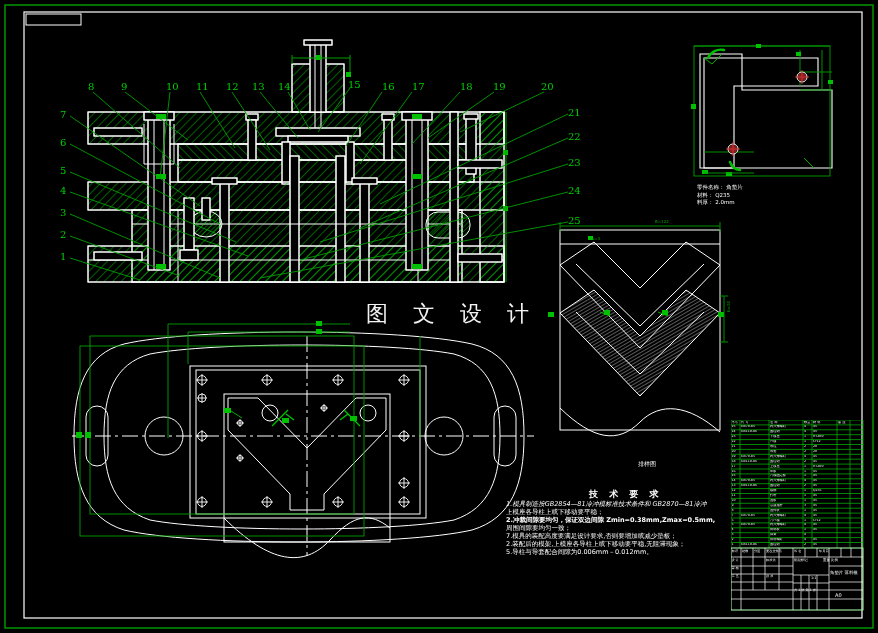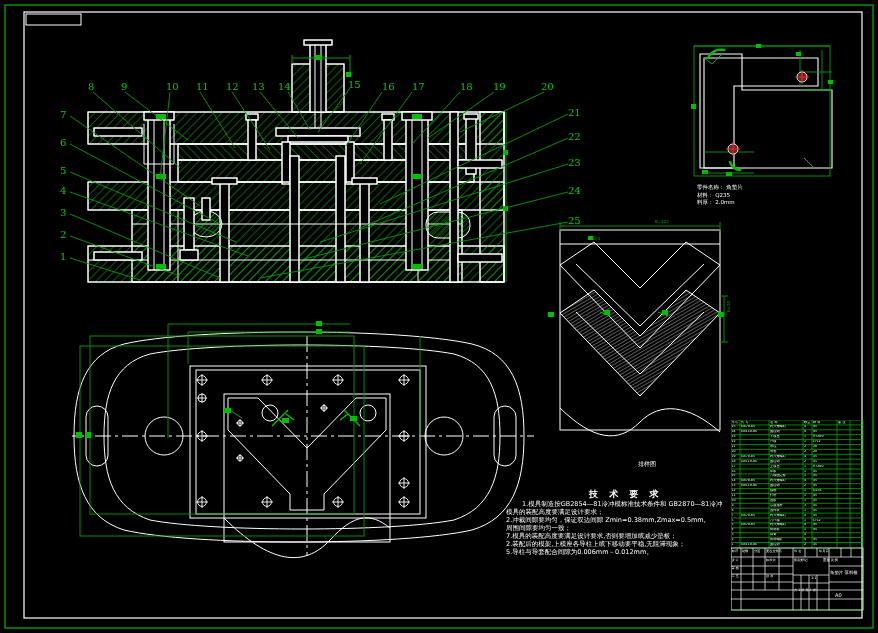--- a/index.html
+++ b/index.html
@@ -461,26 +461,27 @@
       <rect x="13" y="114" width="6" height="6" fill="#00c000" stroke="none"></rect>
       <rect x="152" y="90" width="7" height="5" fill="#00c000" stroke="none"></rect>
       <path d="M159 93 L170 100" stroke="#00c000"></path>
       <path d="M200 108 L216 92 M214 96 L222 102" stroke="#00c000" stroke-width="1.4"></path>
       <path d="M272 92 L288 108 M276 96 L268 102" stroke="#00c000" stroke-width="1.4"></path>
       <rect x="210" y="100" width="7" height="5" fill="#00c000" stroke="none"></rect>
       <rect x="278" y="98" width="7" height="5" fill="#00c000" stroke="none"></rect>
     </g>
   </svg>
 
+  <div class="watermark" style="left:366px;top:299px;">图 文 设 计</div>
 
   <div class="tr-title" style="left:589px;top:488px;">技  术  要  求</div>
   <div style="position:absolute;left:506px;top:500px;">
-    <div class="tr-line" style="position:relative;left:16px;top:0;">1.模具制造按GB2854—81冷冲模标准技术条件和  GB2870—81冷冲</div>
-    <div class="tr-line" style="position:relative;left:0;top:0;">模具的装配高度要满足设计要求；</div>
-    <div class="tr-line" style="position:relative;left:0;top:0;">2.冲裁间隙要均匀，保证双边间隙  Zmin=0.38mm,Zmax=0.5mm,</div>
+    <div class="tr-line" style="position:relative;left:0;top:0;font-style:italic;">1.模具制造按GB2854—81冷冲模标准技术条件和  GB2870—81冷冲</div>
+    <div class="tr-line" style="position:relative;left:0;top:0;">上模座各导柱上或下移动要平稳；</div>
+    <div class="tr-line" style="position:relative;left:0;top:0;font-weight:bold;">2.冲裁间隙要均匀，保证双边间隙  Zmin=0.38mm,Zmax=0.5mm,</div>
     <div class="tr-line" style="position:relative;left:0;top:0;">周围间隙要均匀一致；</div>
     <div class="tr-line" style="position:relative;left:0;top:0;">7.模具的装配高度要满足设计要求,否则要增加或减少垫板；</div>
     <div class="tr-line" style="position:relative;left:0;top:0;">2.装配后的模架,上模座各导柱上或下移动要平稳,无阻滞现象；</div>
     <div class="tr-line" style="position:relative;left:0;top:0;">5.导柱与导套配合间隙为0.006mm－0.012mm。</div>
   </div>
 
   <svg class="abs" style="left:731px;top:420px" width="134" height="192">
     <g stroke="#00c000" stroke-width="0.7" fill="none">
       <rect x="0" y="0" width="132" height="190"></rect>
 

